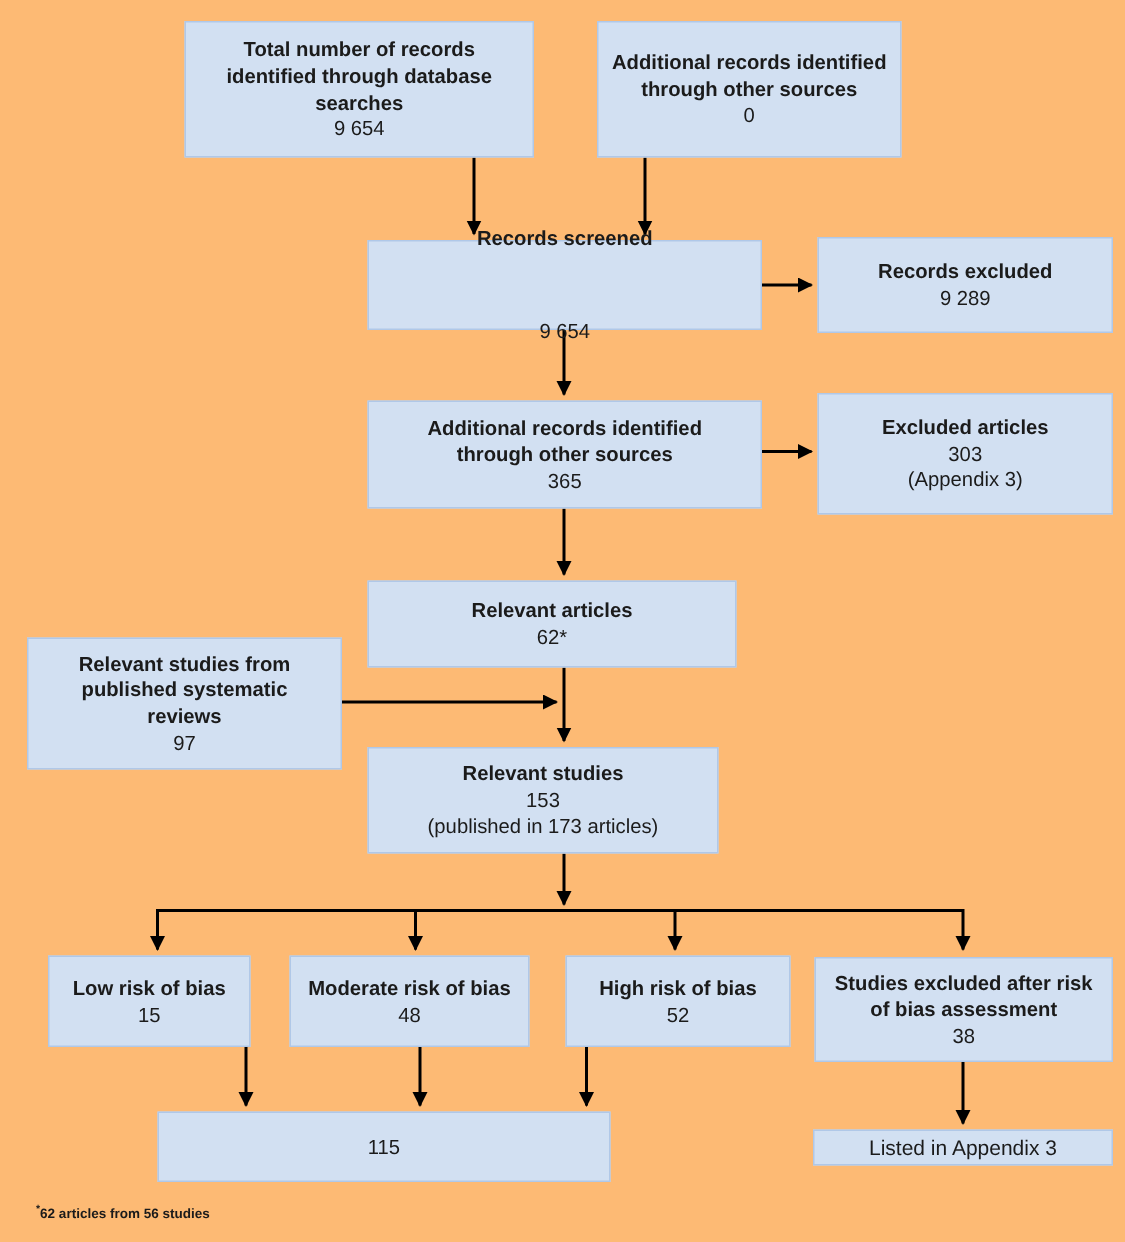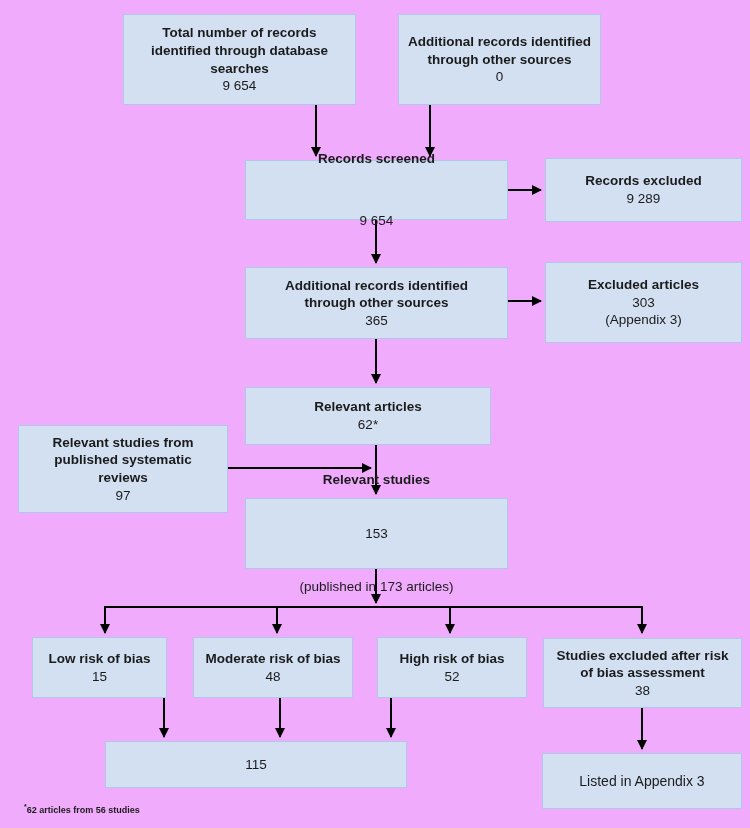--- a/index.html
+++ b/index.html
@@ -1,17 +1,17 @@
 <!DOCTYPE html>
 <html style="--box-fill: #d2e0f2; --box-border: #b0c8e8; --arrow-color: #000000;"><head>
 <meta charset="utf-8">
 <style>
   html,body{margin:0;padding:0;background:#ffffff;}
   .canvas{
-    position:relative;width:750px;height:828px;background:#f0abfc;
+    position:relative;width:750px;height:828px;background:#fdba74;
     font-family:"Liberation Sans",sans-serif;color:#1b1b1b;overflow:hidden;
   }
   .connectors{position:absolute;left:0;top:0;width:750px;height:828px;}
   .connectors path{stroke:var(--arrow-color,#000);stroke-width:2;fill:none;}
   .connectors .ah{fill:var(--arrow-color,#000);stroke:none;}
   .box{
     position:absolute;box-sizing:border-box;
     background:var(--box-fill,#d2e0f2);
     border:1px solid var(--box-border,#b0c8e8);
     display:flex;flex-direction:column;justify-content:center;align-items:center;
@@ -90,21 +90,21 @@
   <div class="box" style="left:245px;top:387px;width:246px;height:58px;">
     <div class="box-title">Relevant articles</div>
     <div class="box-value">62*</div>
   </div>
 
   <div class="box" style="left:18px;top:425px;width:210px;height:88px;padding:16px 18px;">
     <div class="box-title">Relevant studies from published systematic reviews</div>
     <div class="box-value">97</div>
   </div>
 
-  <div class="box" style="left:245px;top:498px;width:263px;height:71px;gap:36px;">
+  <div class="box" style="left:245px;top:498px;width:234px;height:71px;">
     <div class="box-title">Relevant studies</div>
     <div class="box-value">153</div>
     <div class="box-note">(published in 173 articles)</div>
   </div>
 
   <div class="box" style="left:32px;top:637px;width:135px;height:61px;">
     <div class="box-title">Low risk of bias</div>
     <div class="box-value">15</div>
   </div>
 
@@ -120,19 +120,19 @@
 
   <div class="box" style="left:543px;top:638px;width:199px;height:70px;padding:0 6px;">
     <div class="box-title">Studies excluded after risk of bias assessment</div>
     <div class="box-value">38</div>
   </div>
 
   <div class="box" style="left:105px;top:741px;width:302px;height:47px;">
     <div class="box-value">115</div>
   </div>
 
-  <div class="box" style="left:542px;top:753px;width:200px;height:56px;">
+  <div class="box" style="left:542px;top:753px;width:200px;height:24px;">
     <div class="box-plain">Listed in Appendix 3</div>
   </div>
 
   <div class="footnote"><sup>*</sup><span>62 articles from 56 studies</span></div>
 
 </div>
 
 </body></html>

